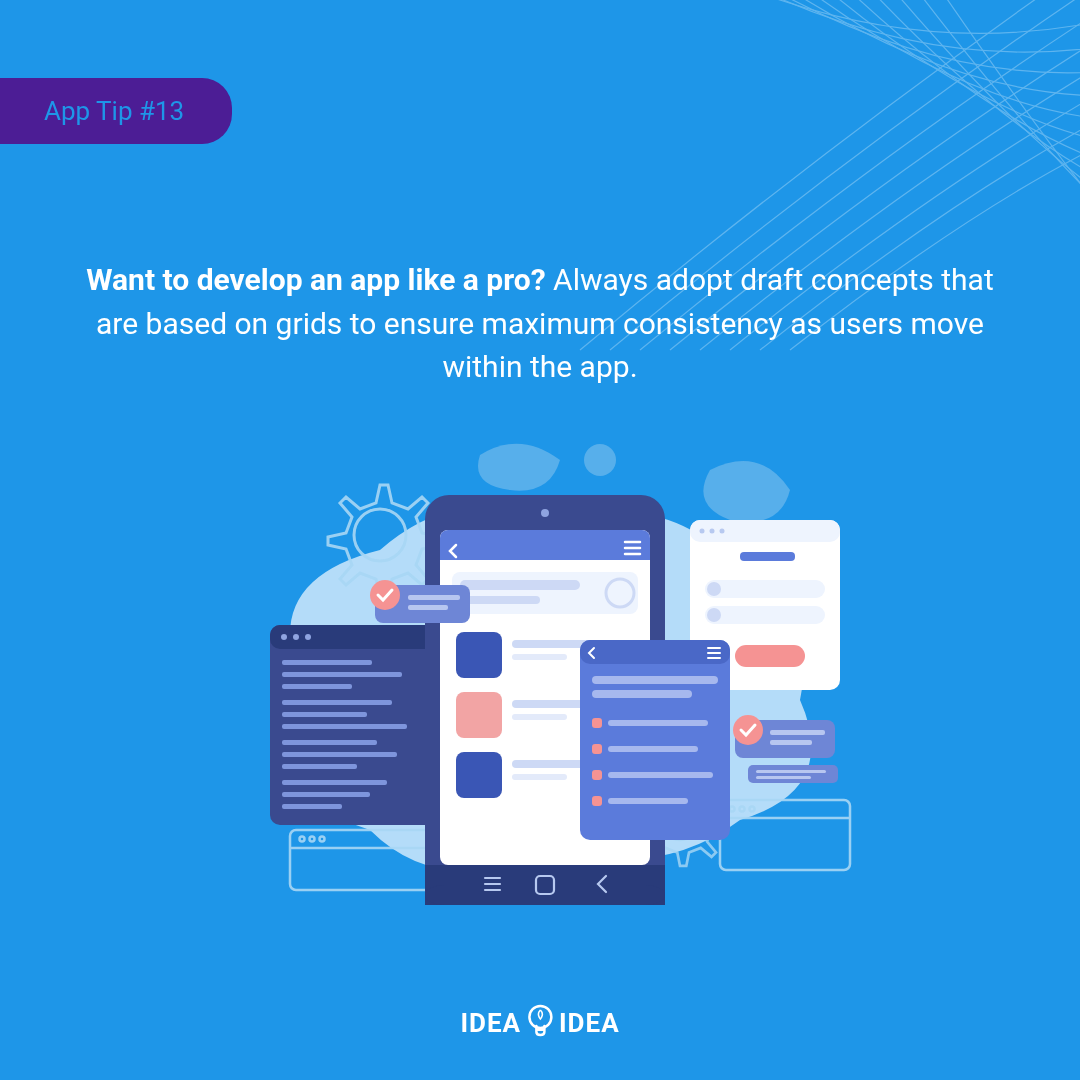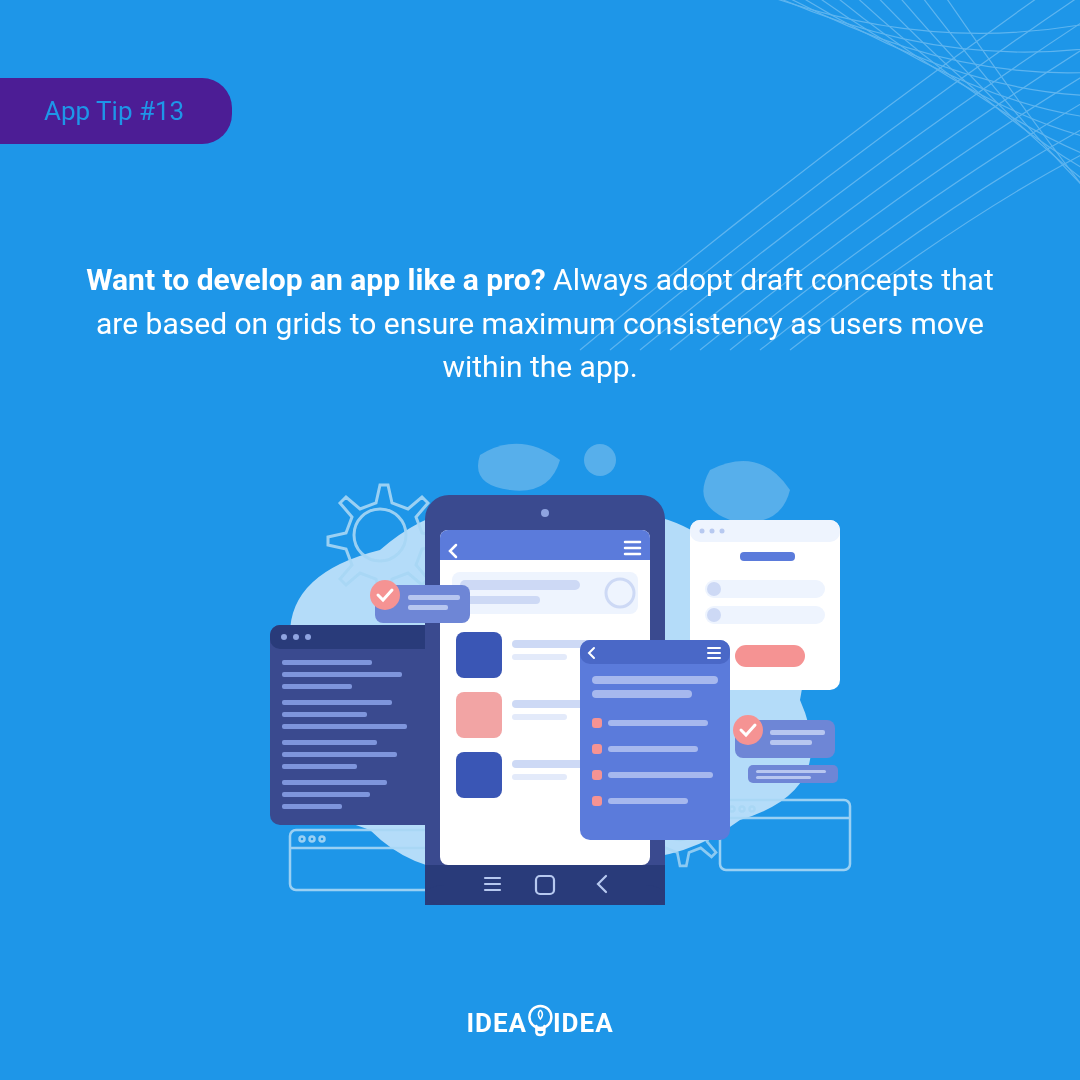--- a/index.html
+++ b/index.html
@@ -51,20 +51,21 @@
     width: 680px;
     height: 520px;
   }
   .logo {
     position: absolute;
     bottom: 38px;
     left: 50%;
     transform: translateX(-50%);
     display: flex;
     align-items: center;
+    gap: 6px;
     color: #fff;
     font-weight: 700;
     font-size: 26px;
     letter-spacing: 1px;
     margin-top: 36px;
   }
   .bulb {
     width: 26px;
     height: 38px;
     position: relative;

